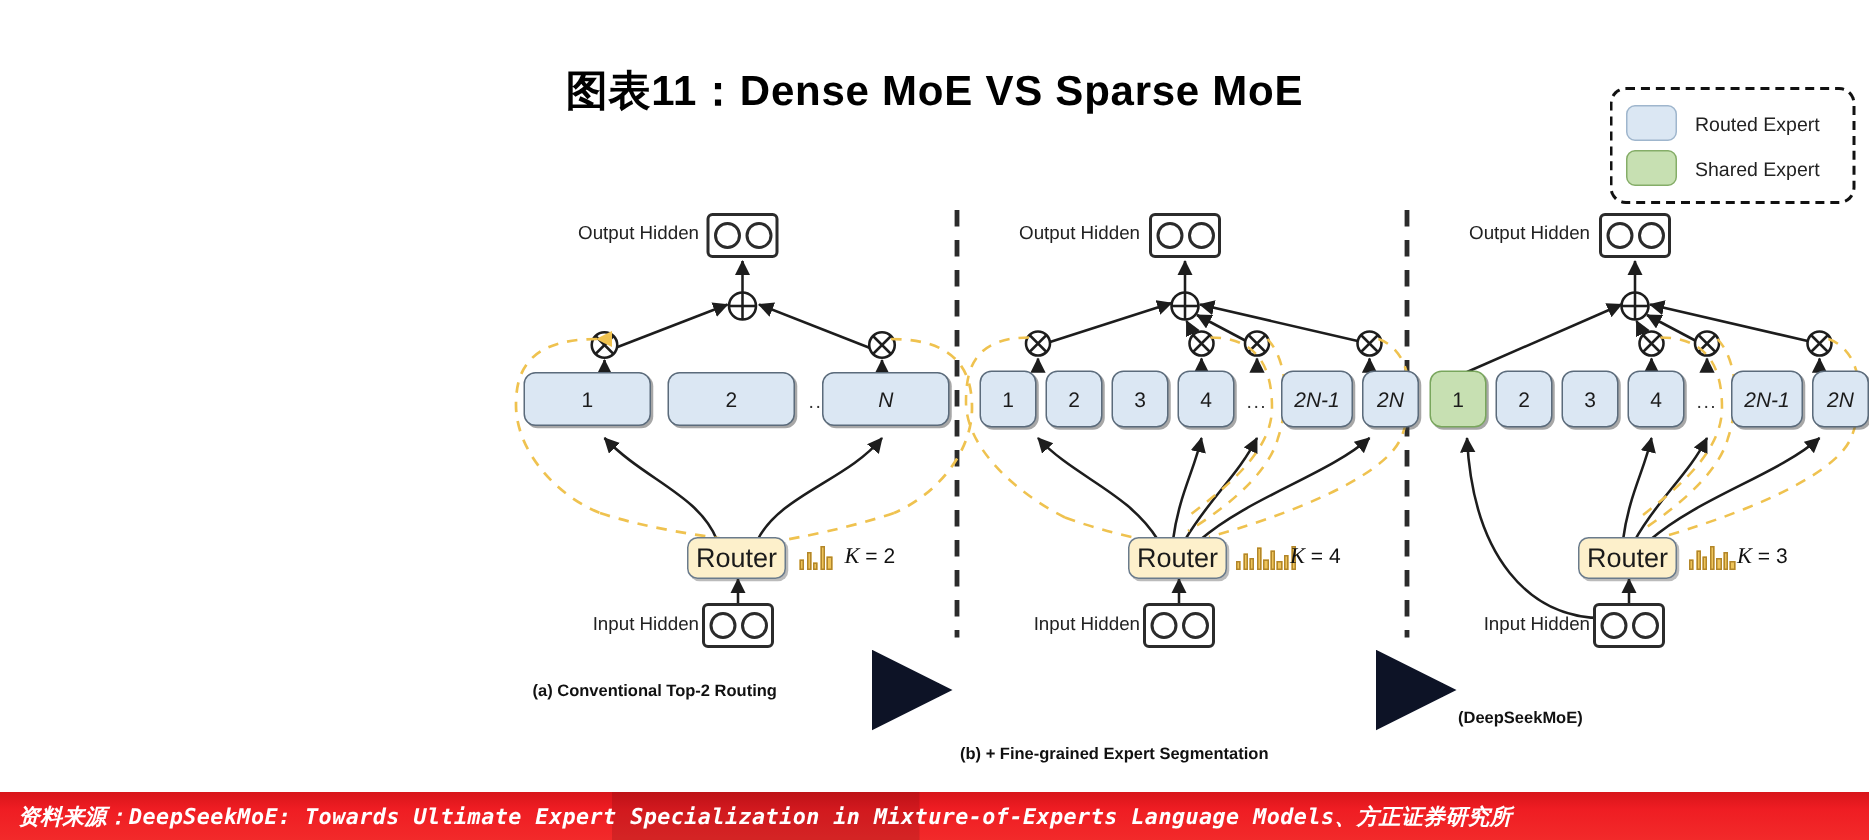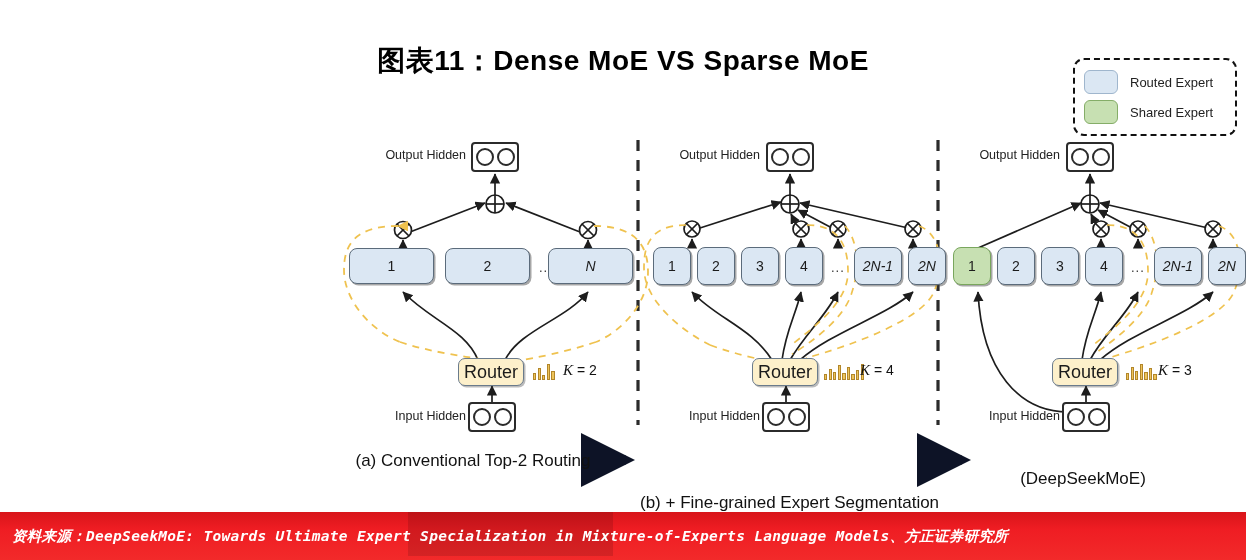--- a/index.html
+++ b/index.html
@@ -76,27 +76,27 @@
   .kval{
     position:absolute;font-size:14px;color:#111;white-space:nowrap;
   }
   .kval .k{font-style:italic;font-family:"Liberation Serif",serif;font-size:15px;}
 
   .hist{position:absolute;display:flex;align-items:flex-end;gap:1.4px;height:20px;}
   .hist b{display:block;width:3.2px;background:#eec45a;border:.7px solid #b2862a;box-sizing:border-box;}
 
   
   .caption{
-    position:absolute;font-size:17px;font-weight:normal;color:#111;
-    white-space:nowrap;text-align:center;line-height:18px;
+    position:absolute;font-size:11px;font-weight:bold;color:#111;
+    white-space:nowrap;text-align:left;line-height:18px;
   }
 
   
   .footer{
-    position:absolute;left:0;bottom:0;width:1246px;height:48px;
+    position:absolute;left:0;bottom:0;width:1246px;height:32px;
     background:linear-gradient(180deg,#d8151a 0%,#ef1d23 36%,#f22a2a 100%);
     display:flex;align-items:center;
   }
   .footer .shade{
     position:absolute;left:408px;top:0;width:205px;height:44px;
     background:rgba(0,0,0,.12);
   }
   .footer-text{
     position:relative;z-index:2;color:#fff;font-style:italic;font-weight:bold;
     font-size:14.5px;padding-left:12px;letter-spacing:.3px;

